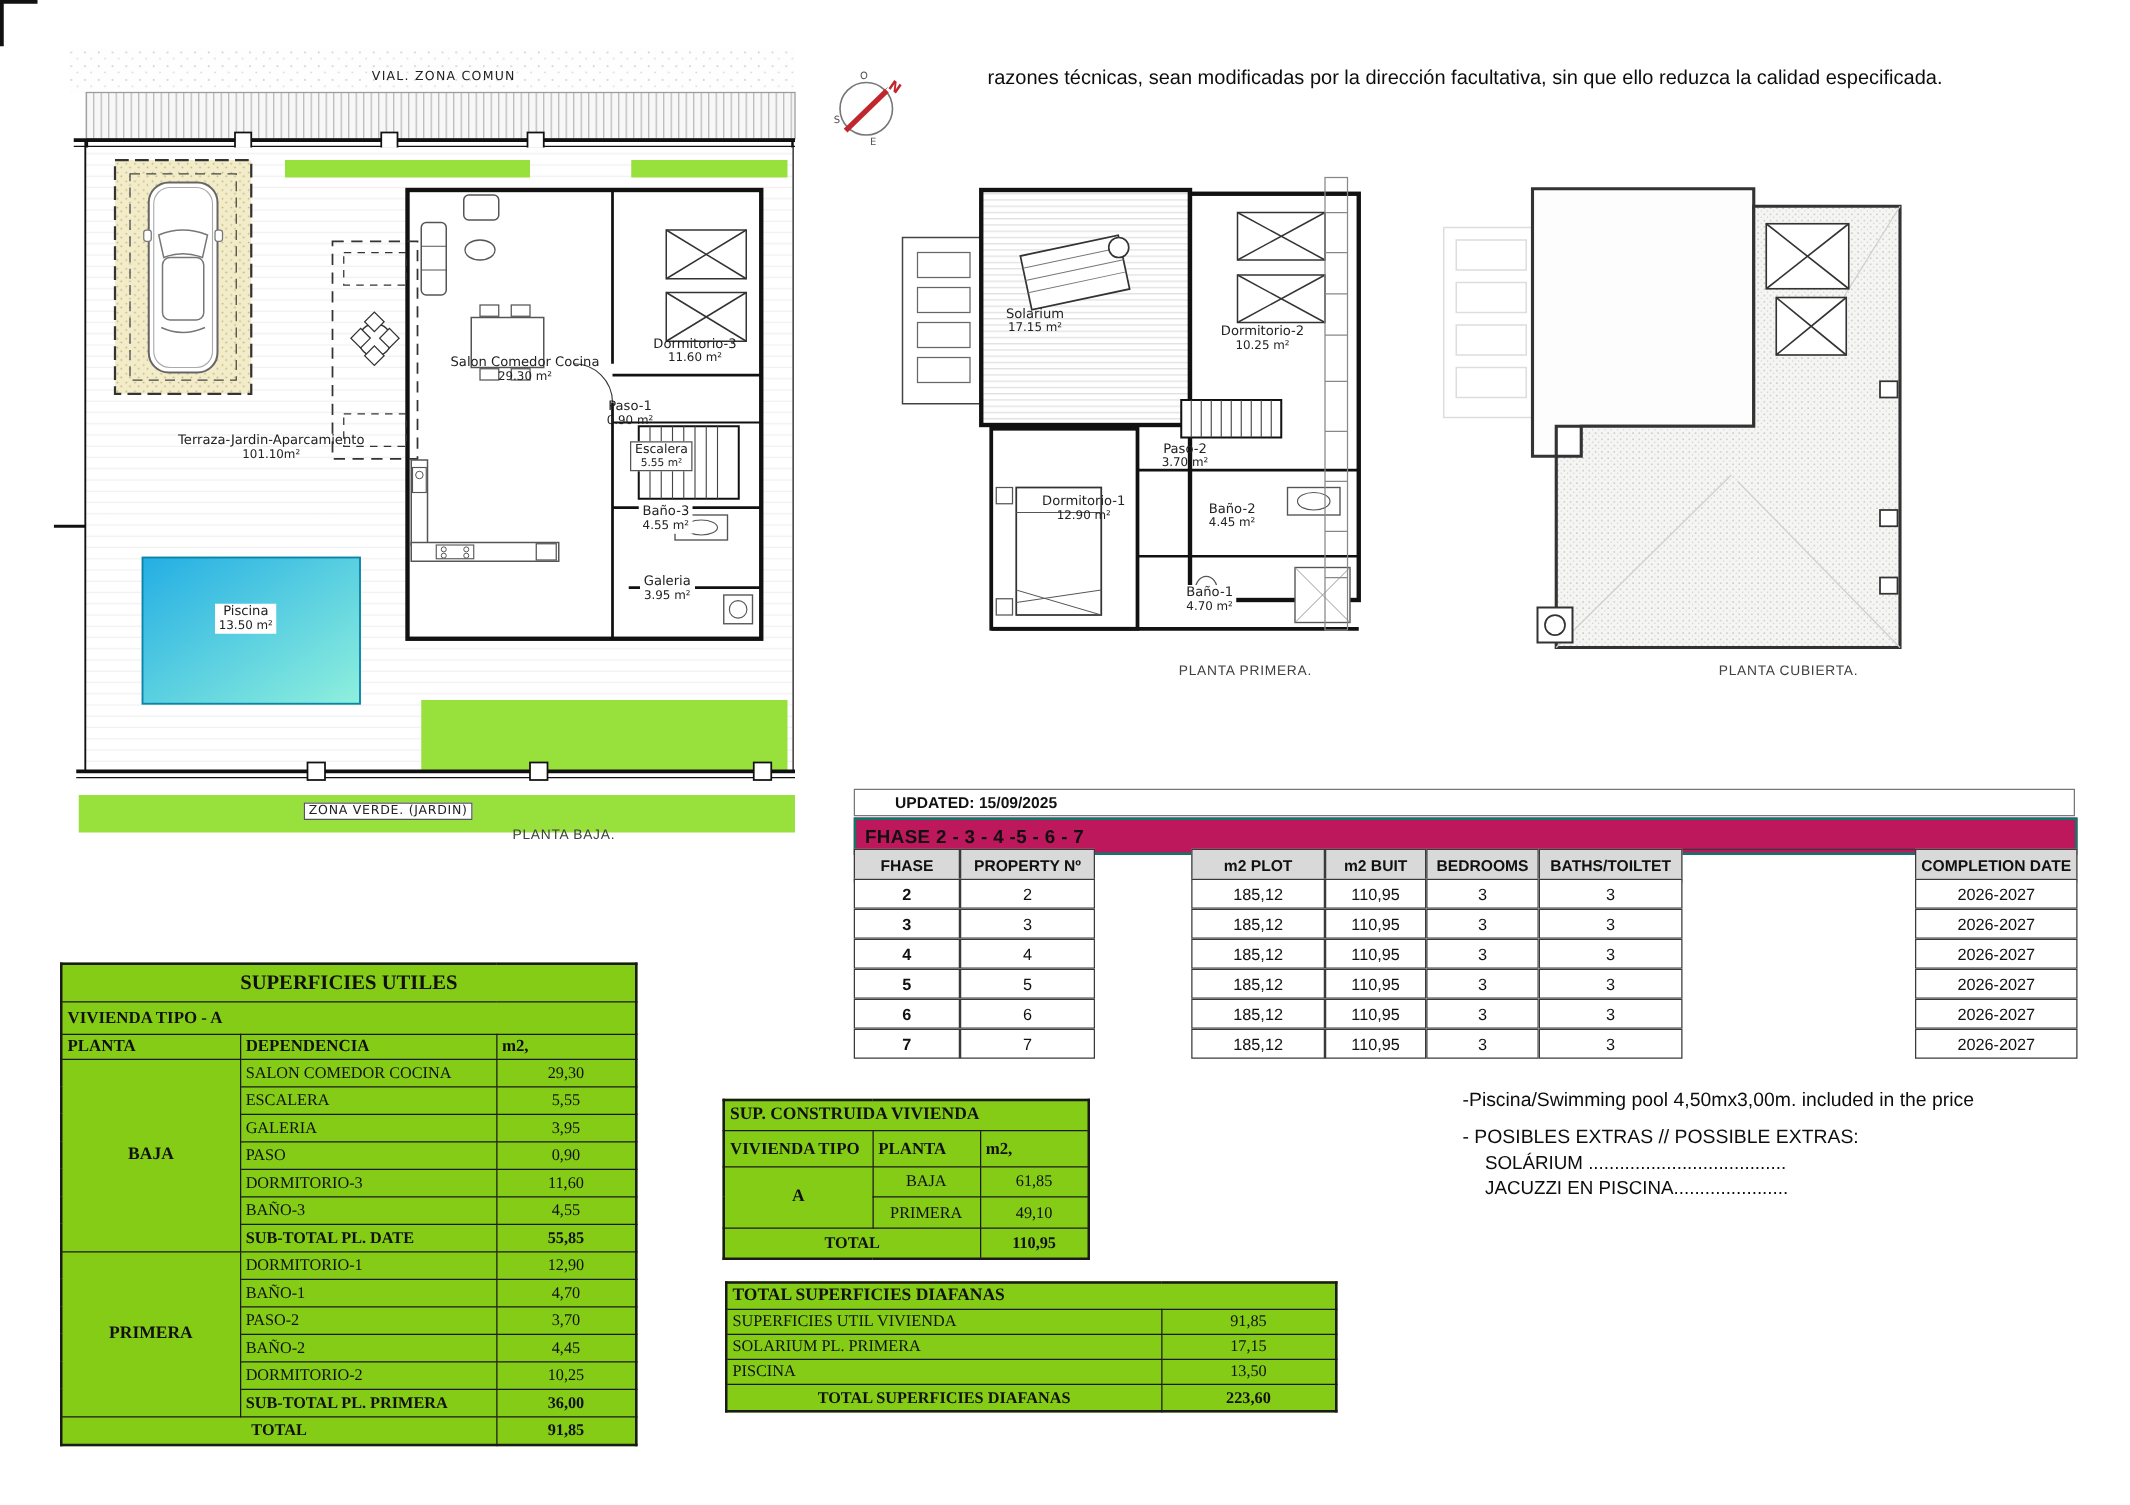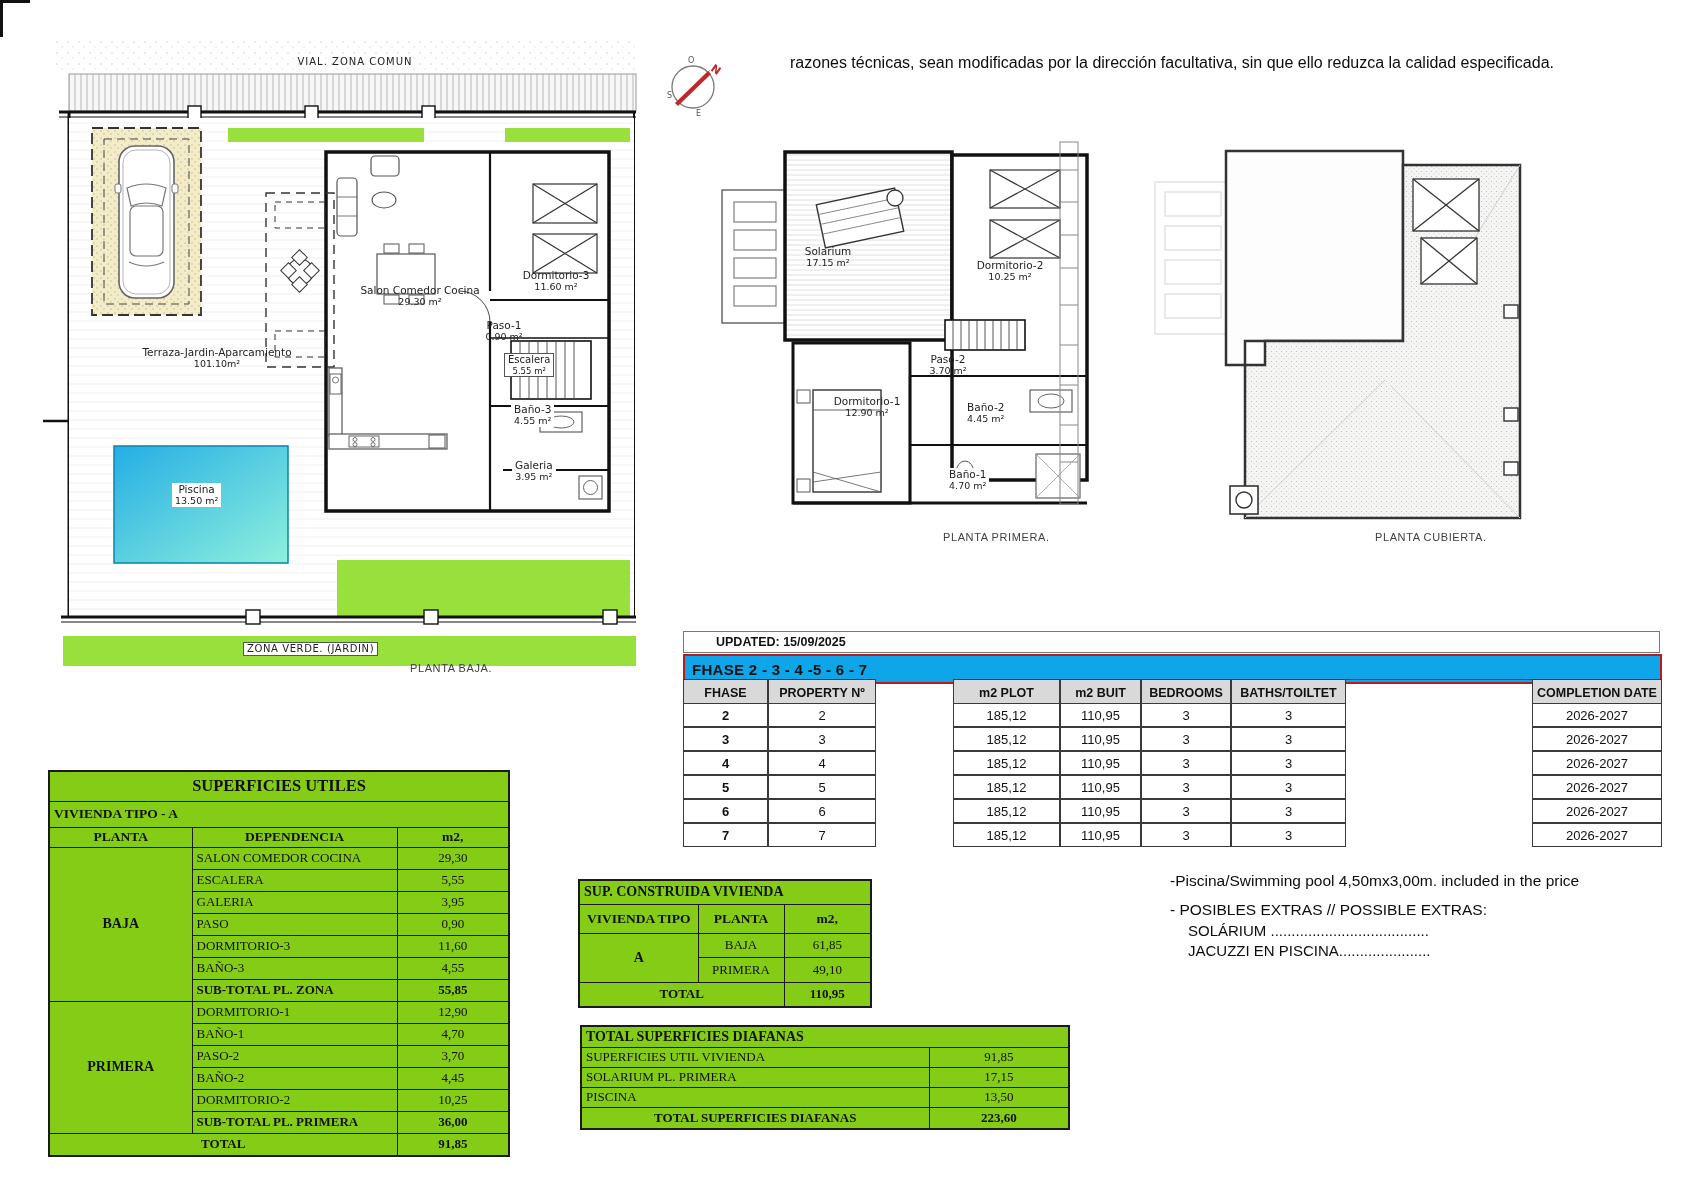--- a/index.html
+++ b/index.html
@@ -15,38 +15,38 @@
   .lbl.onwhite{background:#fff;padding:0 3px;}
   .plan-title{position:absolute;font-size:11px;letter-spacing:.6px;color:#404040;}
   
   .disc{position:absolute;font-size:16px;color:#0d0d0d;line-height:22px;}
   .disc .dl2{margin-left:18px;}
   .note{position:absolute;font-size:15.5px;color:#0d0d0d;white-space:nowrap;}
   
   .pt{position:absolute;left:683px;top:631px;width:979px;}
   .pt-updated{position:absolute;left:0;top:0;width:977px;height:22px;border:1px solid #777;
       background:#fff;font-size:12.5px;font-weight:600;display:flex;align-items:center;padding-left:32px;box-sizing:border-box;}
-  .pt-band{position:absolute;left:0;top:23px;width:979px;height:30px;background:#0ea5e9;
-      border:2px solid #b91c1c;box-sizing:border-box;font-size:15px;font-weight:bold;
+  .pt-band{position:absolute;left:0;top:23px;width:979px;height:30px;background:#be185d;
+      border:2px solid #0f766e;box-sizing:border-box;font-size:15px;font-weight:bold;
       display:flex;align-items:center;padding-left:7px;letter-spacing:.3px;}
   .pt-grid{position:absolute;left:0;top:48px;display:grid;
       grid-template-columns:85px 108px 77px 107px 81px 90px 115px 186px 130px;
       grid-auto-rows:24px;}
   .pt-grid .c{border:1px solid #3a3a3a;display:flex;align-items:center;justify-content:center;
       font-size:13px;background:#fff;}
   .pt-grid .h{background:#d9d9d9;font-weight:bold;font-size:12.5px;height:25px;}
   .pt-grid .g{border:none;background:transparent;}
   .pt-grid .ght{border:none;border-top:1px solid #3a3a3a;background:transparent;}
   
   table.sheet{border-collapse:collapse;table-layout:fixed;position:absolute;background:#84cc16;font-family:Liberation Serif, serif;}
   table.sheet td{border:1.6px solid #1a1a1a;font-size:13px;padding:0 4px;overflow:hidden;
       white-space:nowrap;vertical-align:middle;}
   table.sheet .tt{font-weight:bold;text-align:center;font-size:16.5px;}
   table.sheet .st{font-weight:bold;text-align:left;font-size:13.5px;}
-  table.sheet .hd{font-weight:bold;text-align:center;font-size:13.5px;margin-top:20px;}
+  table.sheet .hd{font-weight:bold;text-align:left;font-size:13.5px;margin-top:20px;}
   table.sheet .ct{text-align:center;}
   table.sheet .bold{font-weight:bold;}
   table.sheet .grp{font-weight:bold;text-align:center;font-size:14px;}
   .corner-v{position:absolute;left:0;top:0;width:3px;height:37px;background:#111;}
   .corner-h{position:absolute;left:0;top:0;width:30px;height:3px;background:#111;}
 </style>
 </head>
 <body>
 
 <svg width="0" height="0" style="position:absolute" aria-hidden="true">
@@ -495,21 +495,21 @@
       </tr>
   <tr style="height:22px">
         <td>DORMITORIO-3</td>
     <td class="ct">11,60</td>
       </tr>
   <tr style="height:22px">
         <td>BAÑO-3</td>
     <td class="ct">4,55</td>
       </tr>
   <tr style="height:22px">
-        <td class="bold">SUB-TOTAL PL. ZONA</td>
+        <td class="bold">SUB-TOTAL PL. DATE</td>
     <td class="ct bold">55,85</td>
       </tr>
   <tr style="height:22px">
         <td rowspan="6" class="grp">PRIMERA</td>
     <td>DORMITORIO-1</td>
     <td class="ct">12,90</td>
       </tr>
   <tr style="height:22px">
         <td>BAÑO-1</td>
     <td class="ct">4,70</td>

